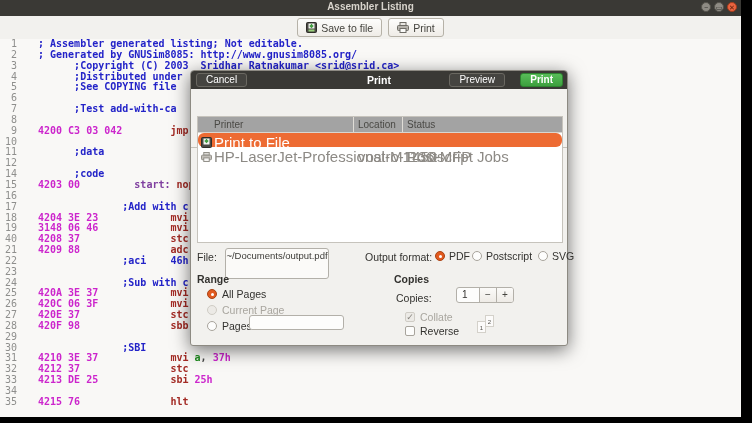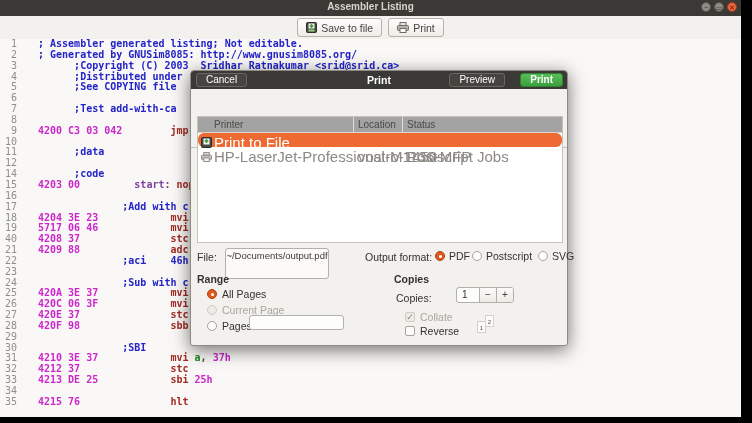--- a/index.html
+++ b/index.html
@@ -156,21 +156,21 @@
           <div class="code-line"><span class="gutter-num">8</span><span class="code-text"></span></div>
           <div class="code-line"><span class="gutter-num">9</span><span class="code-text"><span class="tk-addr">4200 C3 03 042</span><span class="tk-plain">        </span><span class="tk-op">jmp</span></span></div>
           <div class="code-line"><span class="gutter-num">10</span><span class="code-text"></span></div>
           <div class="code-line"><span class="gutter-num">11</span><span class="code-text"><span class="tk-comment">      ;data</span></span></div>
           <div class="code-line"><span class="gutter-num">12</span><span class="code-text"></span></div>
           <div class="code-line"><span class="gutter-num">14</span><span class="code-text"><span class="tk-comment">      ;code</span></span></div>
           <div class="code-line"><span class="gutter-num">15</span><span class="code-text"><span class="tk-addr">4203 00</span><span class="tk-plain">         </span><span class="tk-label">start:</span><span class="tk-plain"> </span><span class="tk-op">nop</span></span></div>
           <div class="code-line"><span class="gutter-num">16</span><span class="code-text"></span></div>
           <div class="code-line"><span class="gutter-num">17</span><span class="code-text"><span class="tk-comment">              ;Add with c</span></span></div>
           <div class="code-line"><span class="gutter-num">18</span><span class="code-text"><span class="tk-addr">4204 3E 23</span><span class="tk-plain">            </span><span class="tk-op">mvi</span></span></div>
-          <div class="code-line"><span class="gutter-num">19</span><span class="code-text"><span class="tk-addr">5717 06 46</span><span class="tk-plain">            </span><span class="tk-op">mvi</span></span></div>
+          <div class="code-line"><span class="gutter-num">19</span><span class="code-text"><span class="tk-addr">3148 06 46</span><span class="tk-plain">            </span><span class="tk-op">mvi</span></span></div>
           <div class="code-line"><span class="gutter-num">40</span><span class="code-text"><span class="tk-addr">4208 37</span><span class="tk-plain">               </span><span class="tk-op">stc</span></span></div>
           <div class="code-line"><span class="gutter-num">21</span><span class="code-text"><span class="tk-addr">4209 88</span><span class="tk-plain">               </span><span class="tk-op">adc</span></span></div>
           <div class="code-line"><span class="gutter-num">22</span><span class="code-text"><span class="tk-comment">              ;aci    46h</span></span></div>
           <div class="code-line"><span class="gutter-num">23</span><span class="code-text"></span></div>
           <div class="code-line"><span class="gutter-num">24</span><span class="code-text"><span class="tk-comment">              ;Sub with c</span></span></div>
           <div class="code-line"><span class="gutter-num">25</span><span class="code-text"><span class="tk-addr">420A 3E 37</span><span class="tk-plain">            </span><span class="tk-op">mvi</span></span></div>
           <div class="code-line"><span class="gutter-num">26</span><span class="code-text"><span class="tk-addr">420C 06 3F</span><span class="tk-plain">            </span><span class="tk-op">mvi</span></span></div>
           <div class="code-line"><span class="gutter-num">27</span><span class="code-text"><span class="tk-addr">420E 37</span><span class="tk-plain">               </span><span class="tk-op">stc</span></span></div>
           <div class="code-line"><span class="gutter-num">28</span><span class="code-text"><span class="tk-addr">420F 98</span><span class="tk-plain">               </span><span class="tk-op">sbb</span></span></div>
           <div class="code-line"><span class="gutter-num">29</span><span class="code-text"></span></div>

